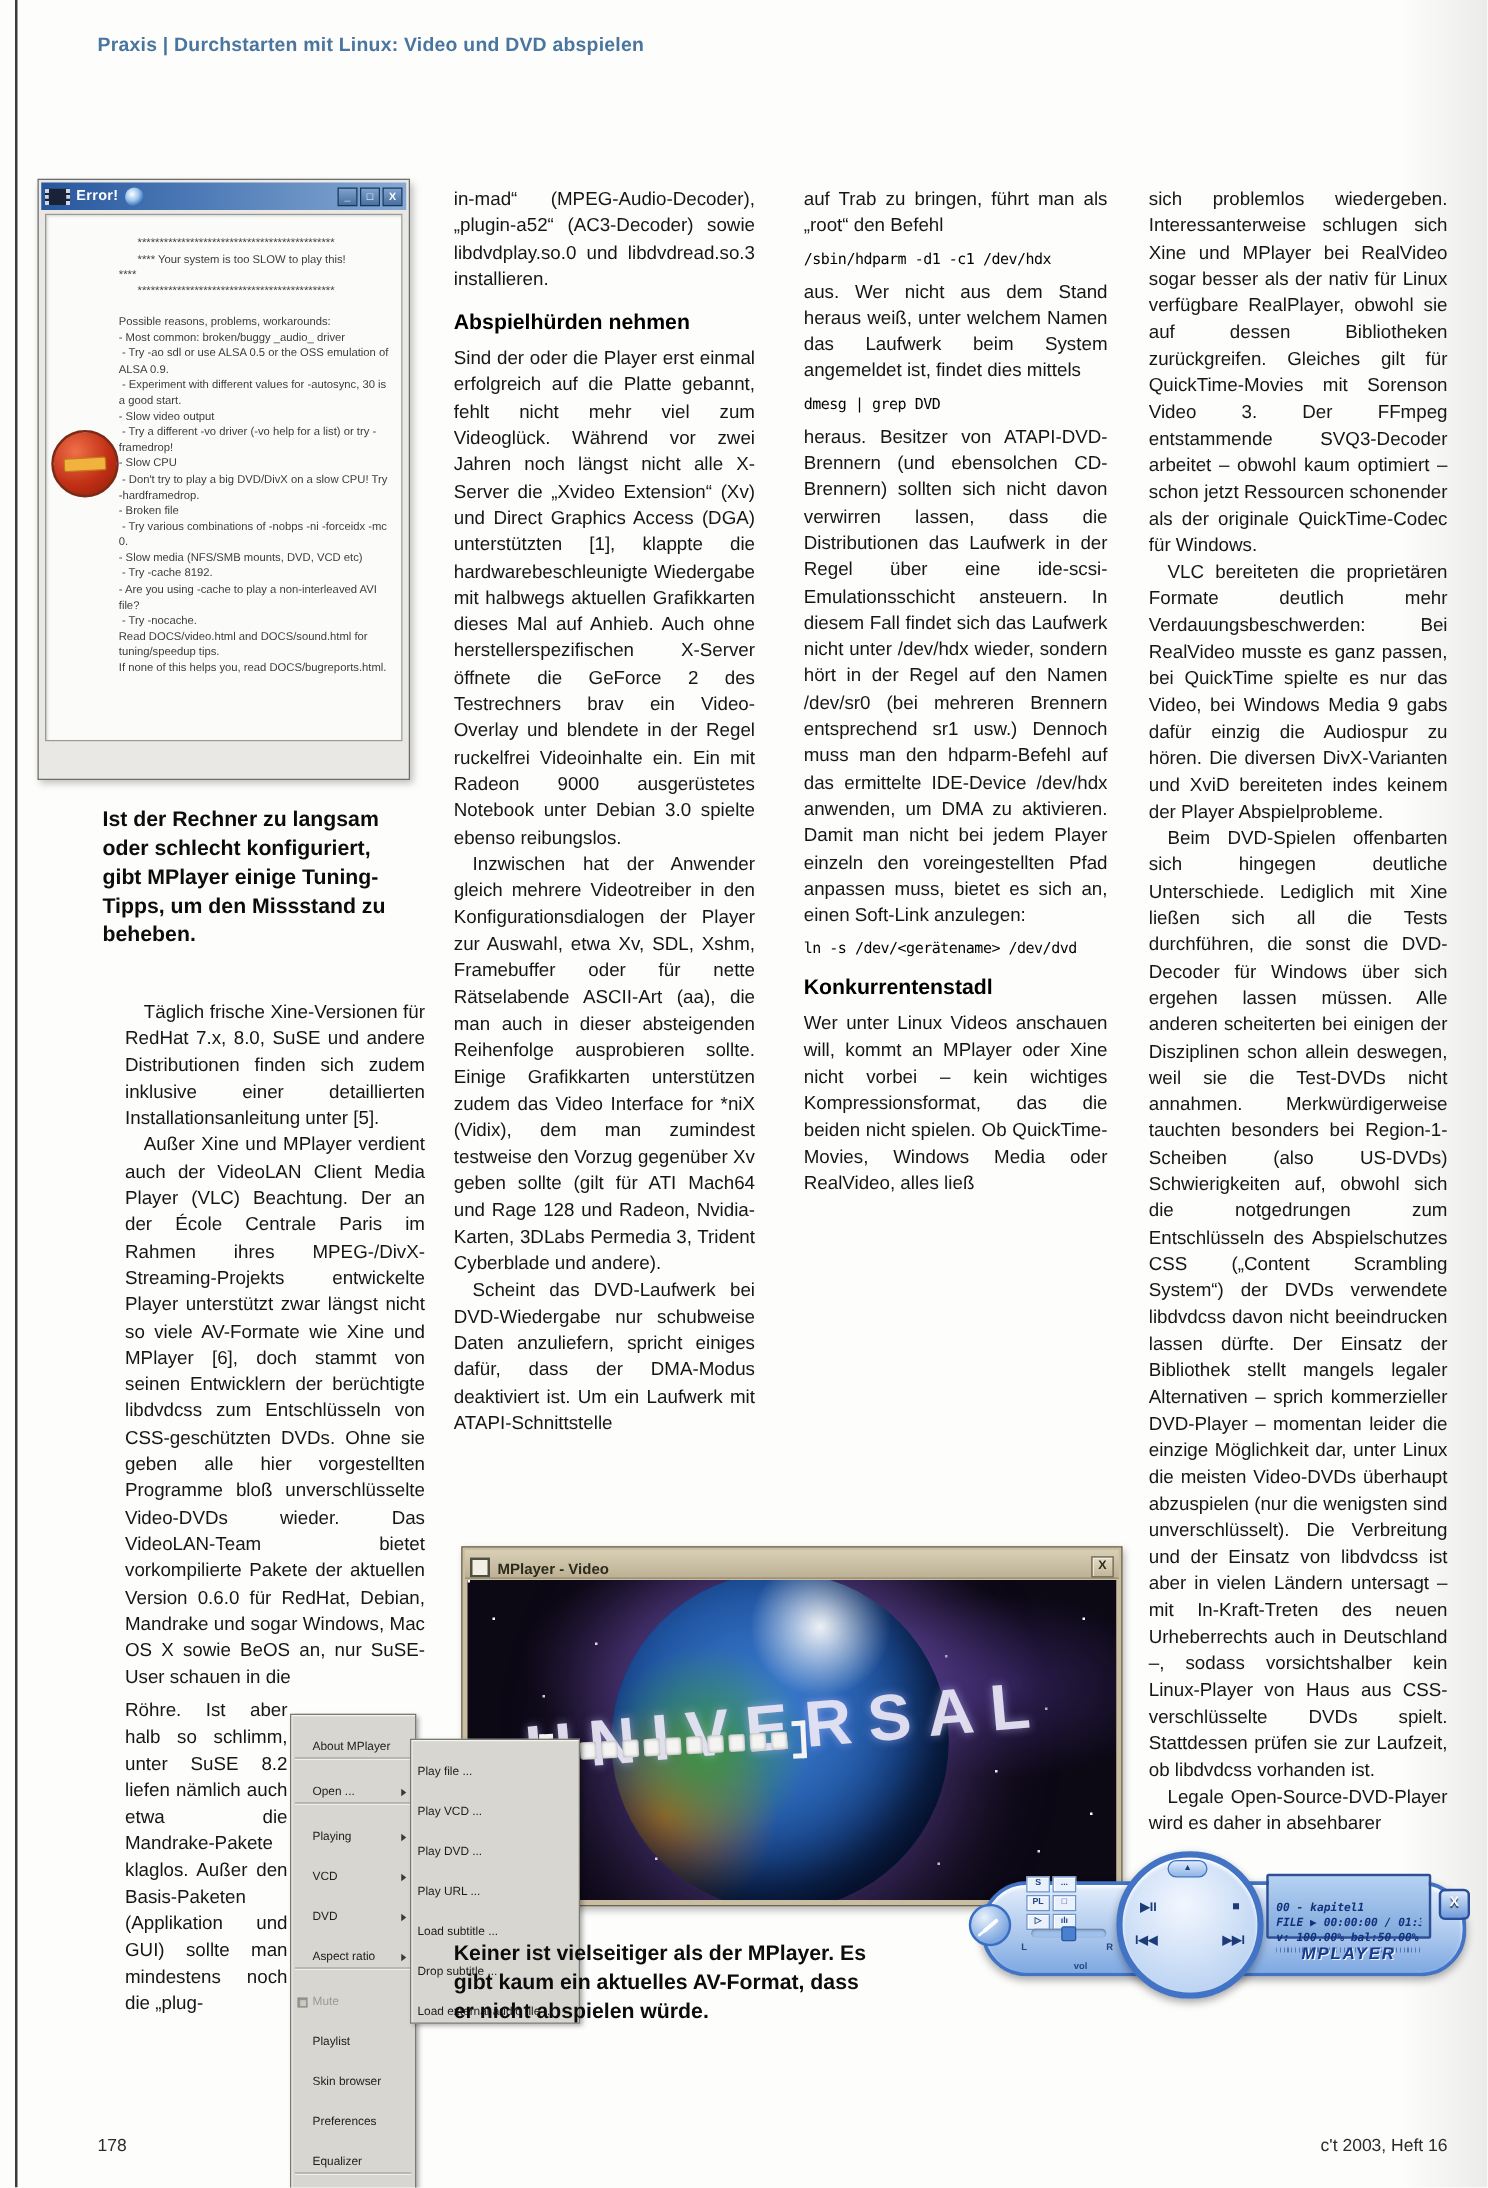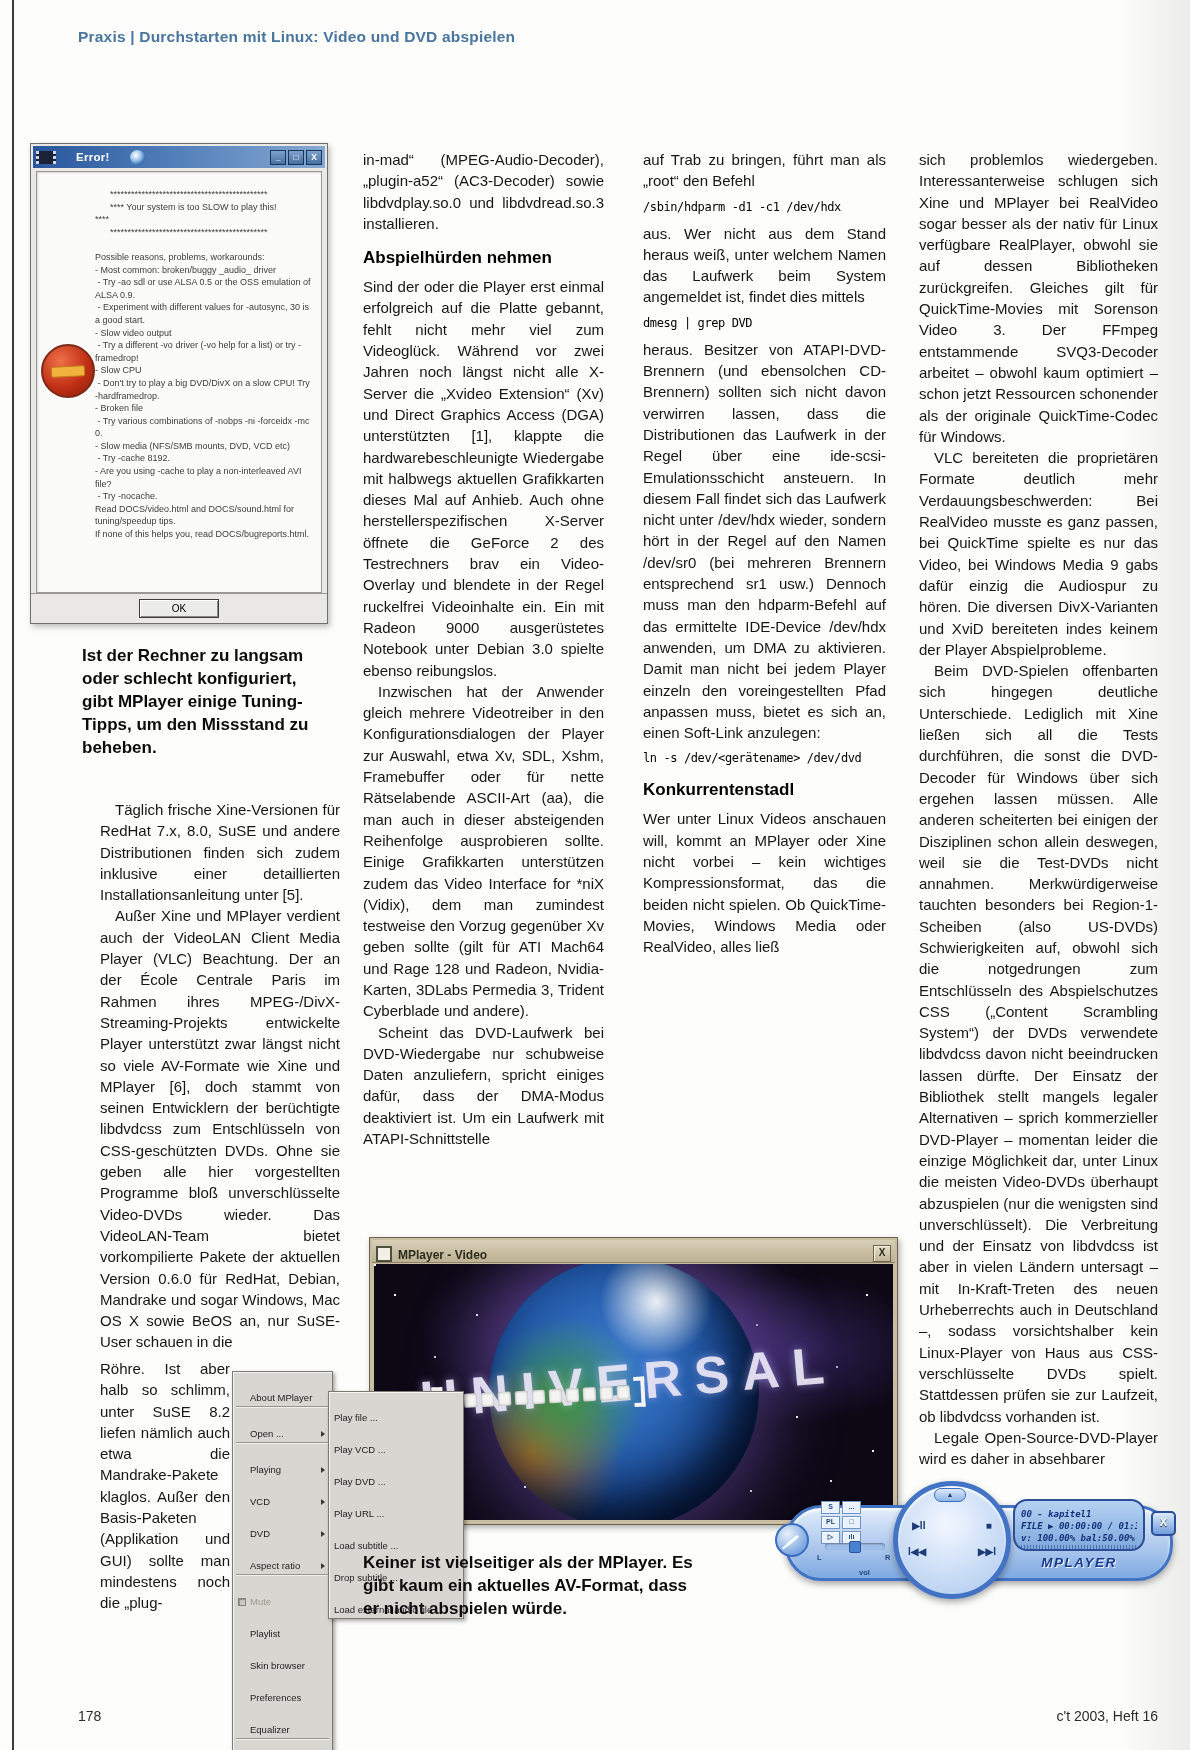--- a/index.html
+++ b/index.html
@@ -29,21 +29,21 @@
   .col4{left:919px;top:149px;width:239px;}
 
   .caption{font-weight:bold;font-size:17px;line-height:23px;color:#0c0c0c;text-align:left;}
   .caption1{left:82px;top:644px;width:250px;}
   .caption2{left:363px;top:1551px;width:335px;}
 
   
   .dialog{left:30px;top:143px;width:296px;height:479px;background:#e9e8e4;
        border:1px solid #6e6e6e;box-shadow:2px 3px 6px rgba(0,0,0,.25);}
   .dlg-tb{position:absolute;left:2px;top:2px;right:2px;height:22px;display:flex;align-items:center;
-       background:linear-gradient(90deg,#27569c,#4f7cb8 45%,#86a9d2);padding:0 3px;gap:20px;}
+       background:linear-gradient(90deg,#27569c,#4f7cb8 45%,#86a9d2);padding:0 3px;gap:5px;}
   .film-icon{width:14px;height:13px;background:#1a2238;border-left:3px dotted #cfd6e6;
        border-right:3px dotted #cfd6e6;flex:none;}
   .dlg-title{color:#fff;font-weight:bold;font-size:11.5px;letter-spacing:.3px;}
   .swirl-icon{width:15px;height:15px;border-radius:50%;flex:none;
        background:radial-gradient(circle at 38% 35%,#fff,#9cc4ec 40%,#2f66b0 75%,#1a4a8c);}
   .tb-btns{margin-left:auto;display:flex;gap:2px;}
   .tb-btn{width:14px;height:13px;background:linear-gradient(#7fa2cc,#48709f);border:1px solid #17365e;
        color:#fff;font-size:8.5px;line-height:12px;text-align:center;font-weight:bold;}
   .dlg-body{position:absolute;left:5px;top:27px;right:5px;bottom:30px;background:#fbfbf9;
        border:1px solid #9a9a94;box-shadow:inset 1px 1px 2px rgba(0,0,0,.15);}
@@ -140,23 +140,23 @@
        background:radial-gradient(circle at 45% 35%,#f2f7ff,#bdd4f2 75%,#9cbce8);
        border:5px solid #4273c4;box-shadow:0 3px 7px rgba(0,0,0,.35),inset 0 2px 3px #fff;}
   .eject{position:absolute;left:36px;top:2px;width:30px;height:12px;border-radius:7px;
        background:linear-gradient(#dcE9fa,#8fb4e6);border:1px solid #3a6ec0;
        font-size:7px;text-align:center;line-height:11px;color:#1c3c78;font-weight:bold;}
   .pad-row{position:absolute;left:0;width:100%;display:flex;justify-content:space-around;
        font-size:10px;font-weight:bold;color:#1c3c78;gap:32px;}
   .pr1{top:34px;}
   .pr2{top:60px;}
   .pad-btn{cursor:default;}
-  .lcd{position:absolute;left:240px;top:18px;width:132px;height:52px;border-radius:14px;
+  .lcd{position:absolute;left:240px;top:18px;width:132px;height:52px;border-radius:2px;
        background:linear-gradient(#b5d2f2,#7fa8dc);border:2px solid #2c4f96;
-       padding:7px 6px;box-sizing:border-box;}
+       padding:20px 6px;box-sizing:border-box;}
   .lcd div{font-family:"DejaVu Sans Mono",monospace;font-style:italic;font-weight:bold;
        font-size:9px;line-height:12px;color:#12307c;white-space:nowrap;overflow:hidden;}
   .lcd .ticks{height:4px;margin-top:1px;
        background:repeating-linear-gradient(90deg,#35589c 0 1px,transparent 1px 3px);opacity:.7;}
   .skin-x{position:absolute;left:378px;top:30px;width:21px;height:21px;border-radius:5px;
        background:linear-gradient(#dcE9fa,#6f9cdc);border:2px solid #2a4f9a;color:#fff;
        font-size:11px;font-weight:bold;text-align:center;line-height:19px;
        text-shadow:0 1px 1px #234;}
   .brand{position:absolute;left:240px;top:74px;width:132px;text-align:center;font-style:italic;
        font-weight:bold;font-size:13.5px;letter-spacing:1.5px;color:#183a8a;
@@ -199,23 +199,20 @@
 - Slow media (NFS/SMB mounts, DVD, VCD etc)
  - Try -cache 8192.
 - Are you using -cache to play a non-interleaved AVI file?
  - Try -nocache.
 Read DOCS/video.html and DOCS/sound.html for tuning/speedup tips.
 If none of this helps you, read DOCS/bugreports.html.</div>
     <div class="stop-icon">
         <span class="stop-bar"></span>
       </div>
   </div>
-  <div class="dlg-footer">
-    <button class="ok-btn">OK</button>
-  </div>
 </div>
 
 <div class="abs caption caption1">Ist der Rechner zu langsam oder schlecht konfiguriert, gibt MPlayer einige Tuning-Tipps, um den Missstand zu beheben.</div>
 
 <div class="abs col col1">
   <p class="indent">Täglich frische Xine-Versionen für RedHat 7.x, 8.0, SuSE und andere Distributionen finden sich zudem inklusive einer detaillierten Installationsanleitung unter [5].</p>
   <p class="indent">Außer Xine und MPlayer verdient auch der VideoLAN Client Media Player (VLC) Beachtung. Der an der École Centrale Paris im Rahmen ihres MPEG-/DivX-Streaming-Projekts entwickelte Player unterstützt zwar längst nicht so viele AV-Formate wie Xine und MPlayer [6], doch stammt von seinen Entwicklern der berüchtigte libdvdcss zum Entschlüsseln von CSS-geschützten DVDs. Ohne sie geben alle hier vorgestellten Programme bloß unverschlüsselte Video-DVDs wieder. Das VideoLAN-Team bietet vorkompilierte Pakete der aktuellen Version 0.6.0 für RedHat, Debian, Mandrake und sogar Windows, Mac OS X sowie BeOS an, nur SuSE-User schauen in die</p>
 </div>
 <div class="abs col col1n">
   <p>Röhre. Ist aber halb so schlimm, unter SuSE 8.2 liefen nämlich auch etwa die Mandrake-Pakete klaglos. Außer den Basis-Paketen (Applikation und GUI) sollte man mindestens noch die „plug-</p>

